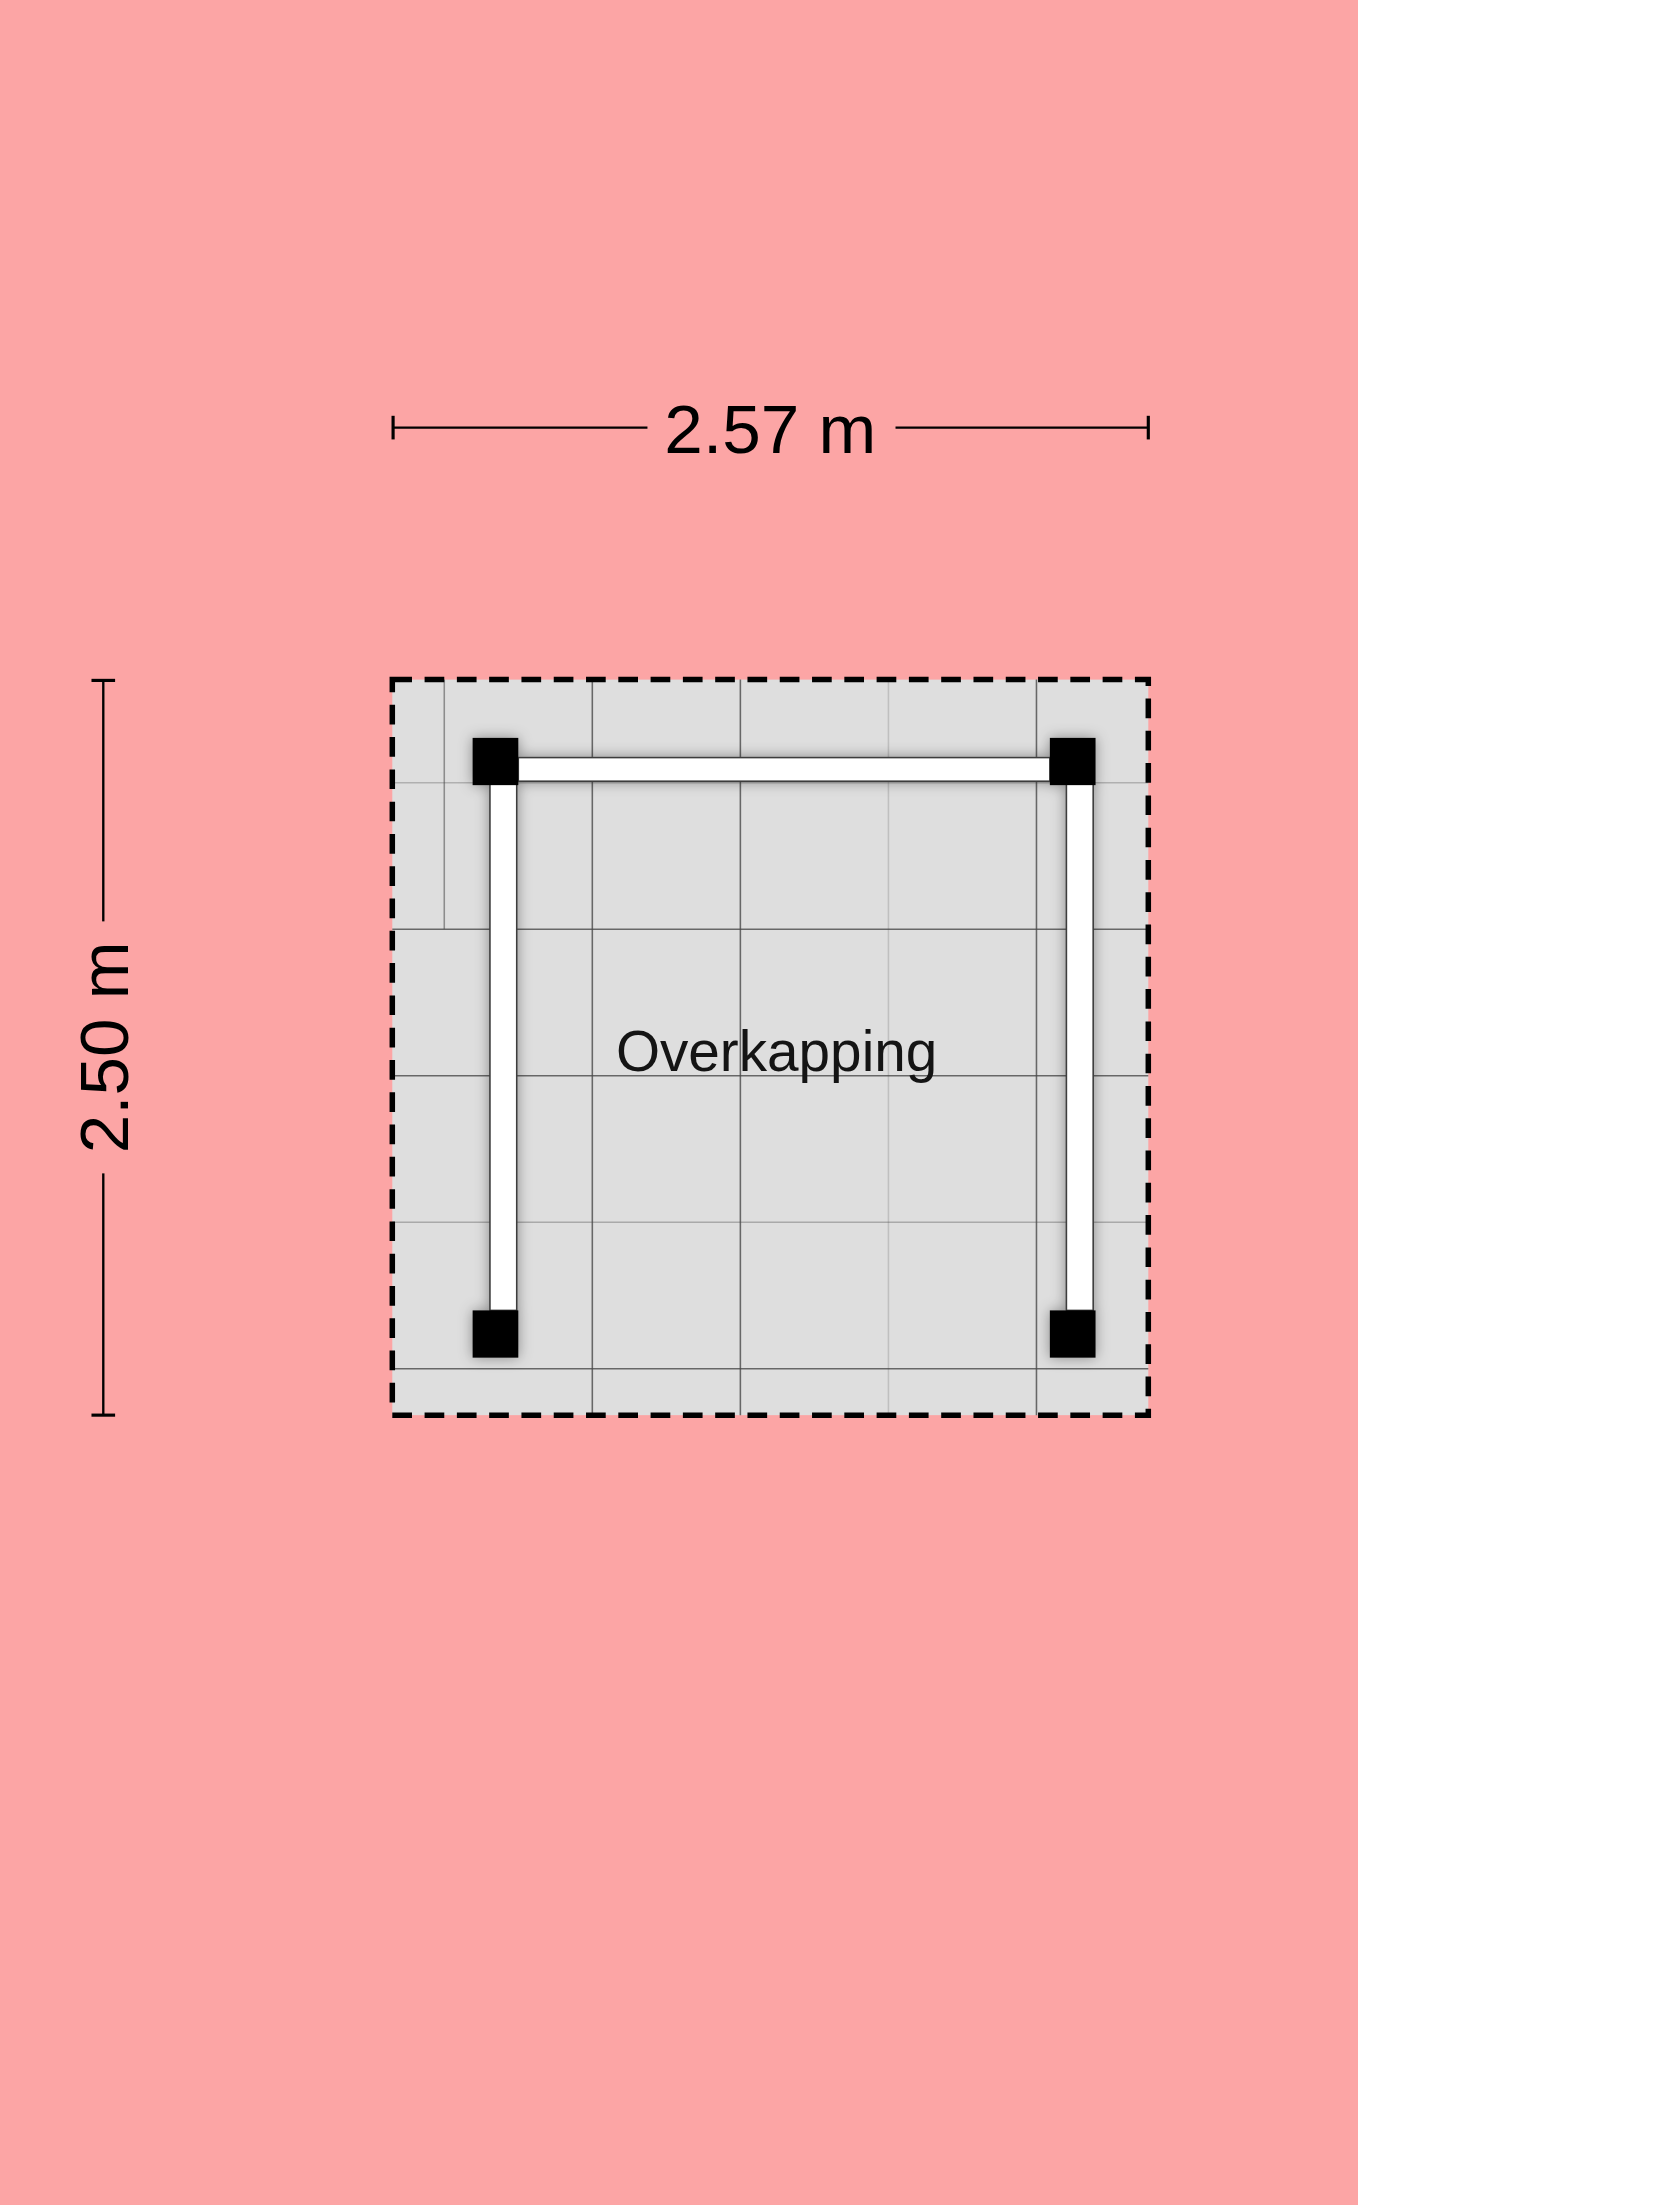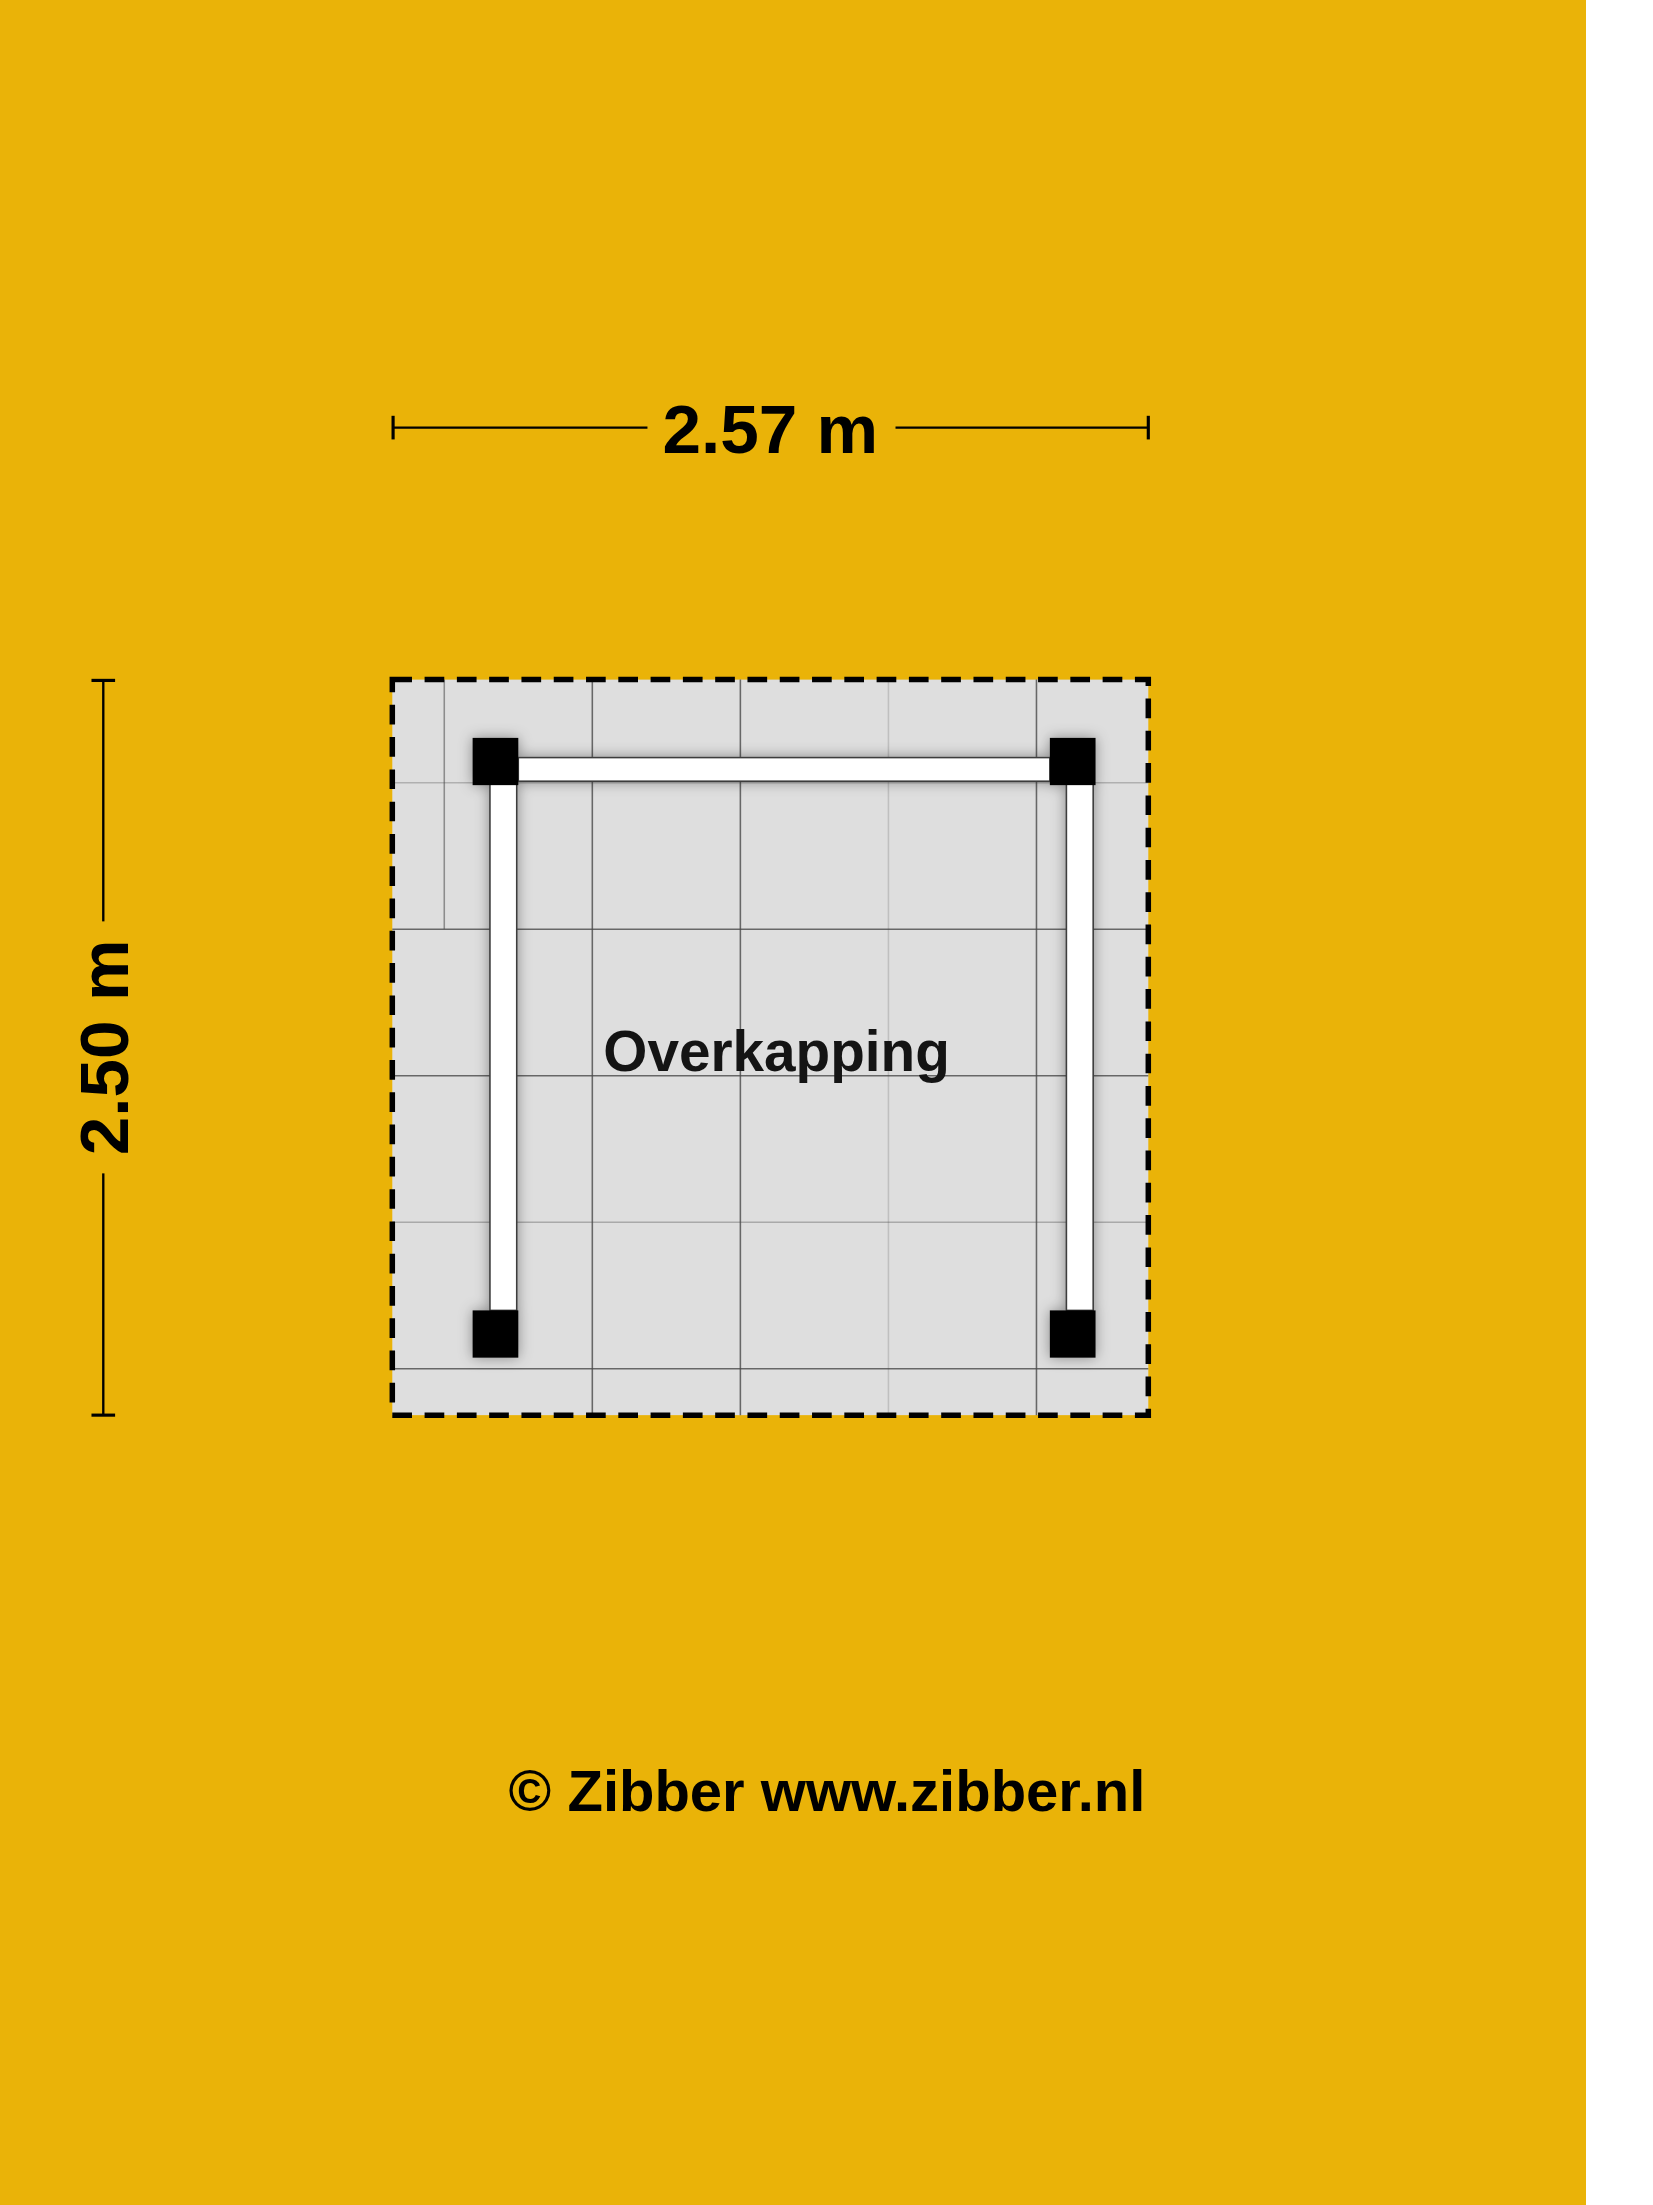--- a/index.html
+++ b/index.html
@@ -2,26 +2,25 @@
 <html style="font-size:12.6px"><head>
 <meta charset="utf-8">
 <style>
   html, body {
     margin: 0;
     padding: 0;
     background: #ffffff;
   }
   #canvas {
     position: relative;
-    width: 1586px;
+    width: 1358px;
     height: 2205px;
-    background: #eab308;
+    background: #fca5a5;
     overflow: hidden;
     font-family: "Liberation Sans", sans-serif;
-    font-weight: bold;
   }
   #plan-svg {
     position: absolute;
     left: 0;
     top: 0;
     display: block;
   }
   .dim-line {
     stroke: #000000;
     stroke-width: 3;
@@ -104,16 +103,15 @@
       <line class="dim-line" x1="131" y1="864" x2="131" y2="1170"></line>
       <line class="dim-line" x1="131" y1="1490" x2="131" y2="1797"></line>
       <line class="dim-tick" x1="116" y1="864" x2="146" y2="864"></line>
       <line class="dim-tick" x1="116" y1="1797" x2="146" y2="1797"></line>
       <text class="dim-label" x="131" y="1362" text-anchor="middle" transform="rotate(-90 131 1330)">2.50 m</text>
     </g>
 
     <text class="room-label" x="986" y="1360" text-anchor="middle">Overkapping</text>
   </svg>
 
-  <div class="footer-line" id="footer-line2">© Zibber www.zibber.nl</div>
 
 </div>
 
 
 </body></html>

